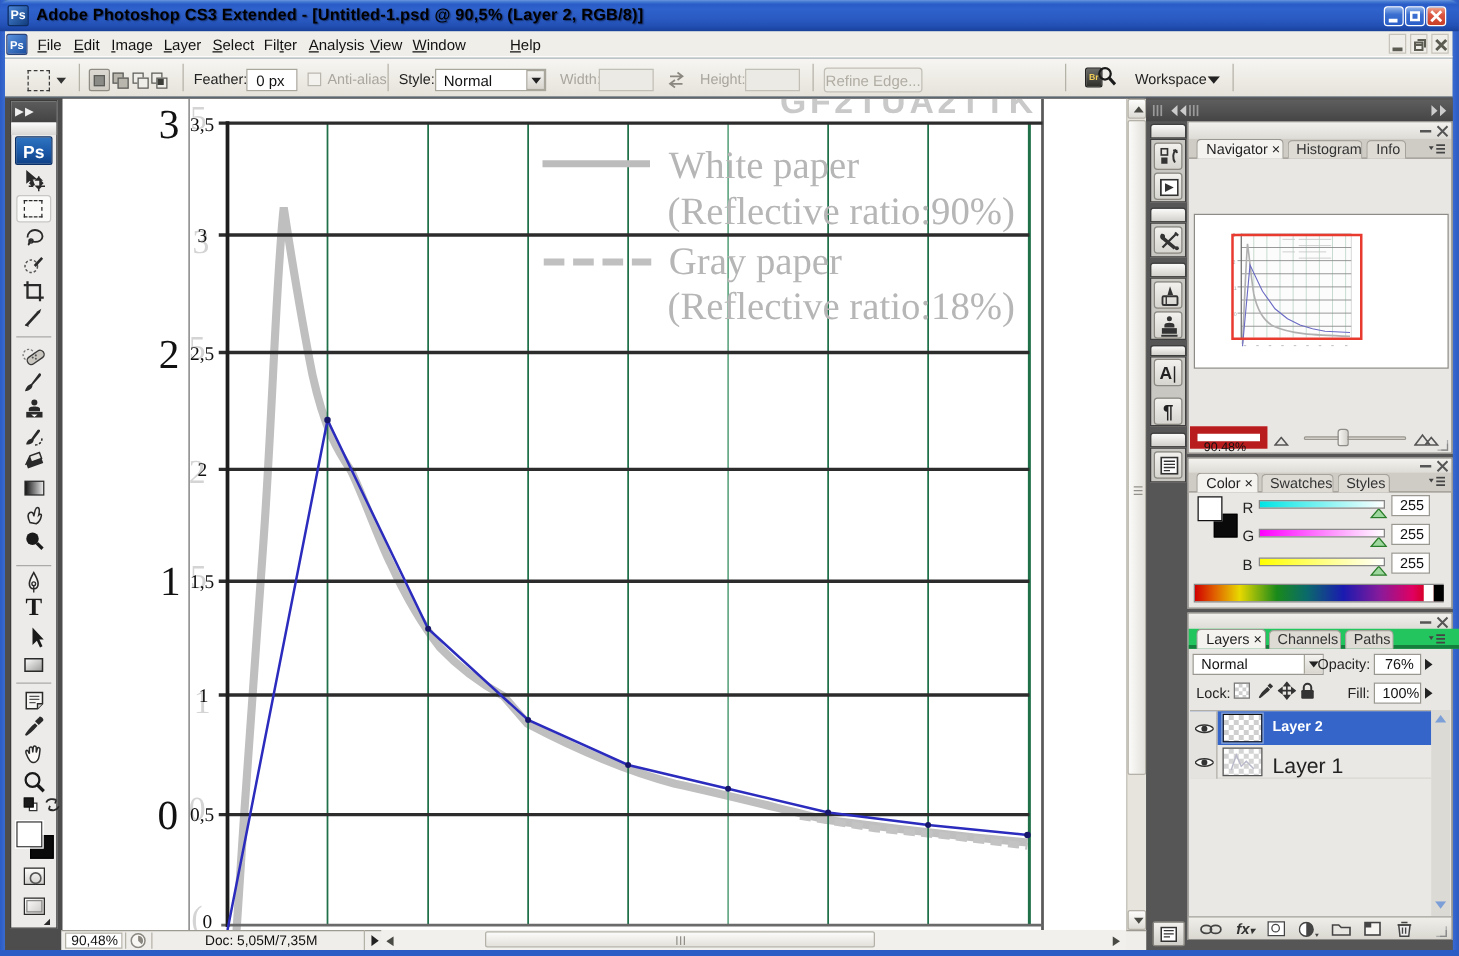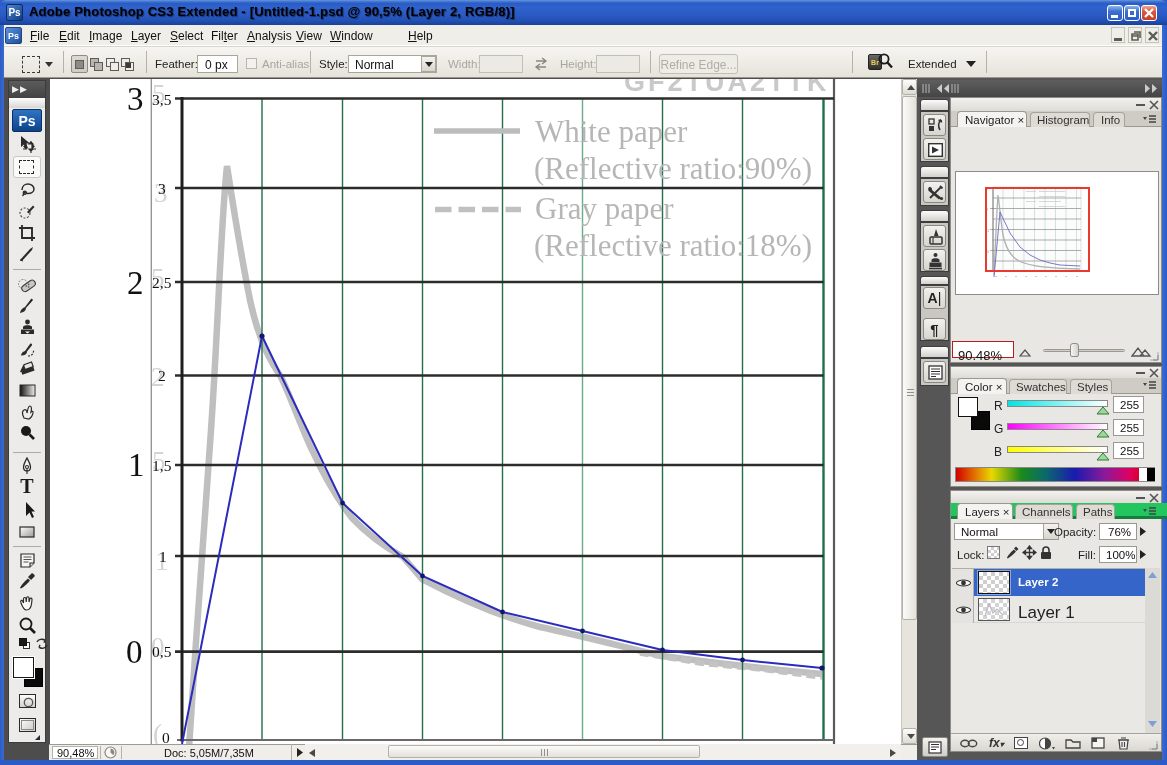--- a/index.html
+++ b/index.html
@@ -126,21 +126,21 @@
   <div class="abs" style="left:596px;top:55px;width:44px;height:18px;background:#eceae4;border:1px solid #c2bfb6;"></div>
   <div class="sep" style="left:650px;top:51px;height:22px;"></div>
   <div class="abs" style="left:659px;top:54px;width:79px;height:20px;background:#eeece6;border:1px solid #c2bfb6;border-radius:3px;color:#b0ada4;font-size:12px;text-align:center;padding-top:3px;">Refine Edge...</div>
   <div class="sep" style="left:852px;top:51px;height:22px;"></div>
 
   <div class="abs" style="left:868px;top:54px;width:14px;height:16px;background:linear-gradient(180deg,#6a6a66,#2e2e2a);border:1px solid #222;border-radius:2px;color:#f3cf5a;font-size:7px;font-weight:bold;text-align:center;line-height:16px;">Br</div>
   <svg class="abs" style="left:877px;top:52px" width="16" height="17">
       <circle cx="7" cy="7" r="4.6" stroke="#1a1a1a" stroke-width="1.8" fill="none"></circle>
       <path d="M10.5,10.5 L15,15.5" stroke="#1a1a1a" stroke-width="2.4"></path>
     </svg>
-  <div class="olabel" style="left:908px;top:58px;">Extended</div>
+  <div class="olabel" style="left:908px;top:58px;">Workspace</div>
   <svg class="abs" style="left:966px;top:61px" width="11" height="7">
       <path d="M0,0 h10 l-5,6 z" fill="#222"></path>
     </svg>
   <div class="sep" style="left:986px;top:51px;height:22px;"></div>
 
   <div id="workspace" class="abs"></div>
 
   <div class="abs" style="left:8px;top:80px;width:38px;height:663px;background:#ecebe9;border:1px solid #3c3c3c;">
     <div class="abs" style="left:0;top:0;width:36px;height:17px;background:linear-gradient(180deg,#5c5c5c,#434343);color:#f0f0f0;font-size:9px;letter-spacing:1px;padding:3px 0 0 3px;">▶▶</div>
     <div class="abs" style="left:0;top:17px;width:36px;height:10px;background:linear-gradient(180deg,#fdfdfd,#d8d7d5);"></div>
@@ -507,21 +507,21 @@
             <text x="3" y="47">1</text>
             <text x="3" y="68">0</text>
           </g>
         <g stroke="#999" stroke-width="0.5">
             <path d="M11,91.5 h2 M21,91.5 h2 M31,91.5 h2 M41,91.5 h2 M51,91.5 h2 M61,91.5 h2 M71,91.5 h2 M81,91.5 h2 M92,91.5 h2"></path>
           </g>
       </svg>
       <div class="abs" style="left:29px;top:15px;width:105px;height:85px;border:2.5px solid #e93a30;"></div>
     </div>
 
-    <div class="abs" style="left:1px;top:243px;width:62px;height:17px;background:#fff;border:1px solid #b91c1c;font-size:13px;color:#111;padding:6px 0 0 5px;">90.48%</div>
+    <div class="abs" style="left:1px;top:243px;width:62px;height:17px;background:#fff;border:6px solid #b91c1c;font-size:10px;color:#111;padding:6px 0 0 5px;">90.48%</div>
     <svg class="abs" style="left:68px;top:251px" width="16" height="8">
         <path d="M1,7 L6,1 L11,7 Z" fill="none" stroke="#555" stroke-width="1.2"></path>
       </svg>
     <div class="abs" style="left:92px;top:251px;width:82px;height:3px;background:linear-gradient(180deg,#b9b6af,#e8e6e0);border:1px solid #9a9890;border-radius:2px;"></div>
     <div class="abs" style="left:119px;top:245px;width:9px;height:14px;background:linear-gradient(90deg,#f6f5f2,#d4d2cb);border:1px solid #8e8c86;border-radius:3px 3px 2px 2px;"></div>
     <svg class="abs" style="left:180px;top:247px" width="22" height="12">
         <path d="M1,11 L7,3 L13,11 Z M9,11 L14,5 L19,11 Z" fill="none" stroke="#555" stroke-width="1.3"></path>
       </svg>
     <svg class="abs" style="left:198px;top:253px" width="11" height="11">
         <path d="M9,1 v8 h-8" fill="none" stroke="#aaa" stroke-width="1"></path>

